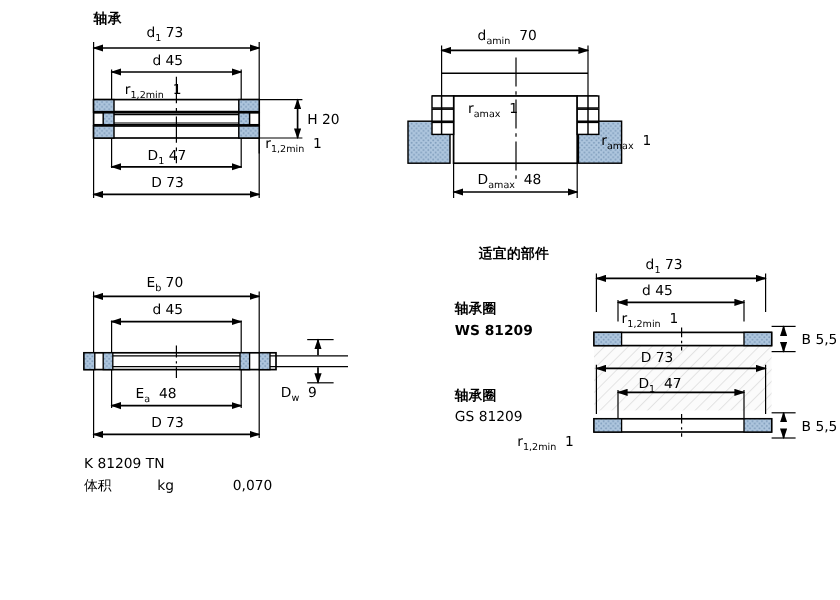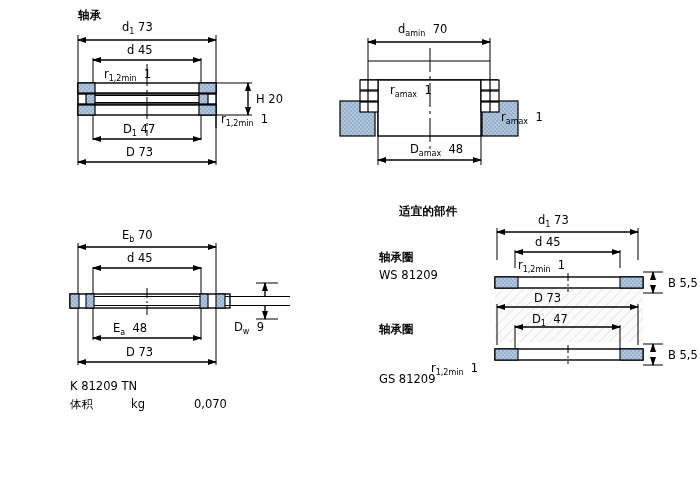--- a/index.html
+++ b/index.html
@@ -289,21 +289,21 @@
   </div>
 
   <div class="lbl" style="position:absolute; left:390px; top:83px;">
     <span>r</span><sub class="lbl-sub">amax</sub>&nbsp;&nbsp;<span>1</span>
   </div>
 
   <div class="lbl" style="position:absolute; left:501px; top:110px;">
     <span>r</span><sub class="lbl-sub">amax</sub>&nbsp;&nbsp;<span>1</span>
   </div>
 
-  <div class="lbl" style="position:absolute; left:398px; top:142px;margin-left:12px;">
+  <div class="lbl" style="position:absolute; left:398px; top:142px;">
     <span>D</span><sub class="lbl-sub">amax</sub>&nbsp;&nbsp;<span>48</span>
   </div>
 
 
   <div class="lbl" style="position:absolute; left:122px; top:228px;">
     <span>E</span><sub class="lbl-sub">b</sub>&nbsp;<span>70</span>
   </div>
 
   <div class="lbl" style="position:absolute; left:127px; top:251px;">
     <span>d</span>&nbsp;<span>45</span>
@@ -323,24 +323,24 @@
 
   <div class="txt-plain" style="position:absolute; left:70px; top:379px;">K 81209 TN</div>
 
   <div class="txt-plain" style="position:absolute; left:70px; top:397px;">体积</div>
   <div class="txt-plain" style="position:absolute; left:131px; top:397px;">kg</div>
   <div class="txt-plain" style="position:absolute; left:194px; top:397px;">0,070</div>
 
   <div class="sect-title" style="position:absolute; left:379px; top:204px;margin-left:20px;">适宜的部件</div>
 
   <div class="ring-name" style="position:absolute; left:379px; top:250px;">轴承圈</div>
-  <div class="ring-code" style="position:absolute; left:379px; top:268px;">WS 81209</div>
+  <div class="ring-code" style="position:absolute; left:379px; top:268px;font-weight:bold;">WS 81209</div>
 
   <div class="ring-name" style="position:absolute; left:379px; top:322px;">轴承圈</div>
-  <div class="ring-code" style="position:absolute; left:379px; top:340px;margin-top:32px;">GS 81209</div>
+  <div class="ring-code" style="position:absolute; left:379px; top:340px;">GS 81209</div>
 
   <div class="lbl" style="position:absolute; left:538px; top:213px;">
     <span>d</span><sub class="lbl-sub">1</sub>&nbsp;<span>73</span>
   </div>
 
   <div class="lbl" style="position:absolute; left:535px; top:235px;">
     <span>d</span>&nbsp;<span>45</span>
   </div>
 
   <div class="lbl" style="position:absolute; left:518px; top:258px;">

